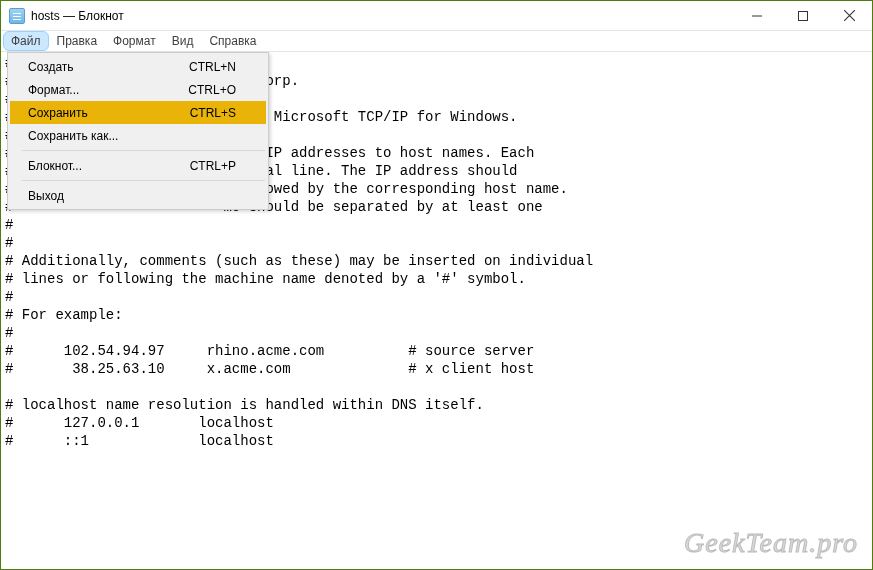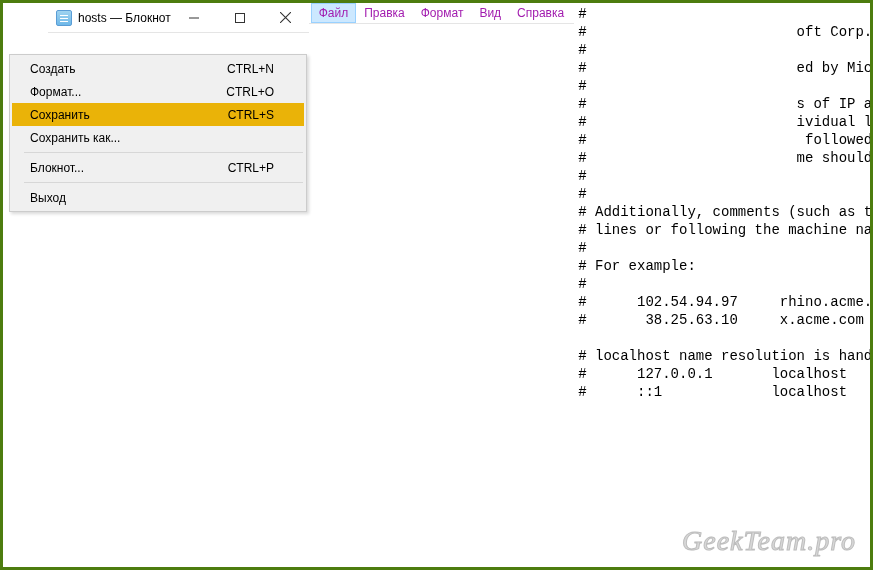--- a/index.html
+++ b/index.html
@@ -6,25 +6,24 @@
   html, body {
     margin: 0; padding: 0;
     width: 873px; height: 570px;
     font-family: "Segoe UI", Tahoma, sans-serif;
     font-size: 12px;
     background: #fff;
     overflow: hidden;
   }
   .window {
     width: 873px; height: 570px;
-    border: 3px solid #4d7c0f;
-    display: flex; flex-direction: row;
+    border: 1px solid #4d7c0f;
+    display: flex; flex-direction: column;
     background: #fff;
     position: relative;
-    padding-left: 45px;
   }
   .titlebar {
     height: 30px;
     display: flex; align-items: center;
     background: #fff;
     border-bottom: 1px solid #e5e5e5;
   }
   .titlebar .app-icon {
     width: 16px; height: 16px;
     margin: 0 6px 0 8px;
@@ -56,32 +55,33 @@
     height: 21px;
     display: flex; align-items: stretch;
     padding: 0 2px;
     border-bottom: 1px solid #e5e5e5;
     font-size: 12px;
     background:#fff;
   }
   .menu-item {
     padding: 0 8px;
     display: flex; align-items: center;
-    color: #a21caf;
+    color: #404040;
+    border-radius: 6px;
   }
   .menu-item.open {
     background: #cce8ff;
     border: 1px solid #99d1ff;
     padding: 0 7px;
   }
 
   .dropdown {
     position: absolute;
     top: 51px; left: 6px;
-    width: 298px;
+    width: 262px;
     background: #f0f0f0;
     border: 1px solid #cccccc;
     box-shadow: 2px 2px 3px rgba(0,0,0,0.15);
     padding: 2px;
     z-index: 10;
   }
   .dd-item {
     height: 23px;
     display: flex; align-items: center;
     padding: 0 30px 0 18px;

